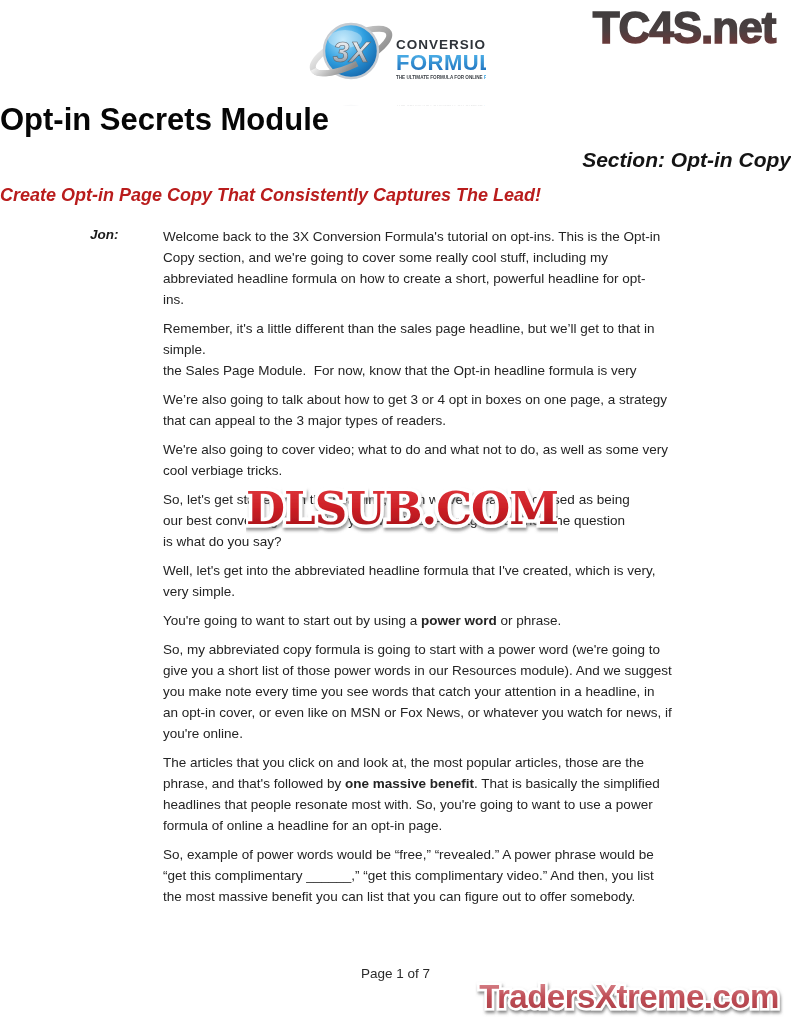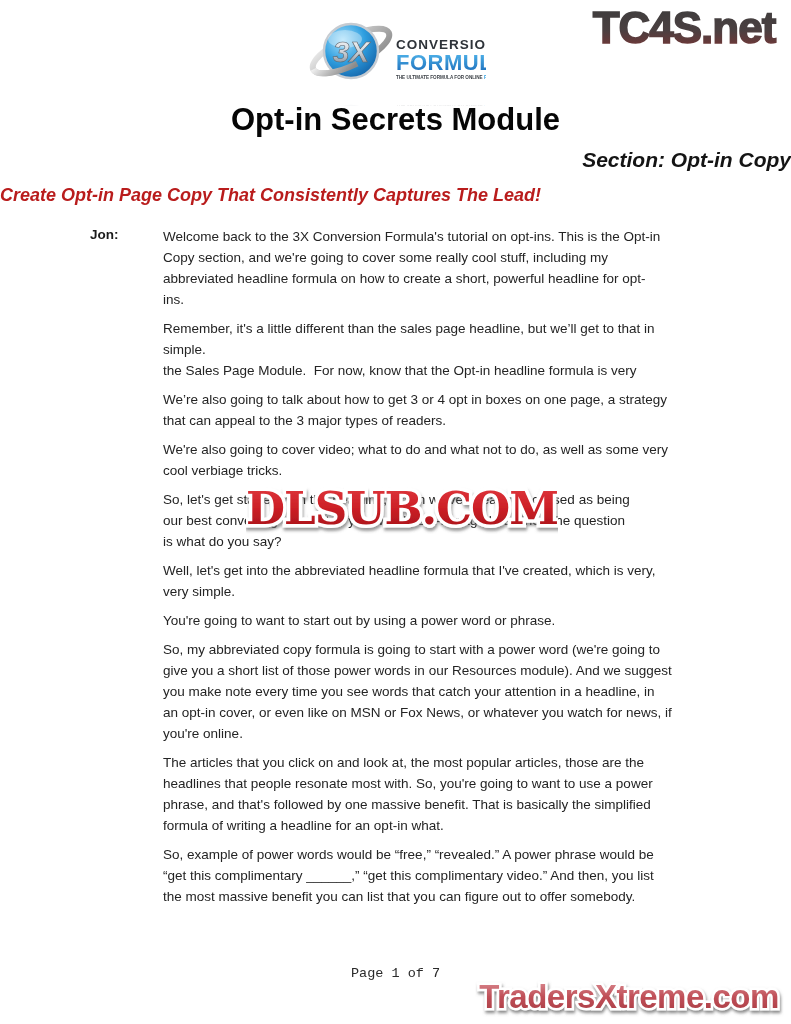--- a/index.html
+++ b/index.html
@@ -4,41 +4,41 @@
 <style>
   html,body { margin:0; padding:0; background:#ffffff; }
   .page {
     position:relative; width:791px; height:1024px; background:#ffffff;
     font-family:"Liberation Sans", sans-serif; color:#212121; overflow:hidden;
   }
   svg { display:block; }
   .tc4s { position:absolute; top:2px; right:2px; }
   .logo { position:absolute; top:6px; left:306px; }
   .title {
-    position:absolute; top:102px; left:0; width:100%; text-align:center;
+    position:absolute; top:102px; left:0; width:100%; text-align:left;
     font-size:31px; font-weight:bold; color:#060606; letter-spacing:0;
   }
   .section {
     position:absolute; top:148px; left:0; width:100%; text-align:right;
     font-size:21px; font-weight:bold; font-style:italic; color:#141414;
   }
   .subtitle {
     position:absolute; top:185px; left:0; width:100%; text-align:left;
     font-size:18px; font-weight:bold; font-style:italic; color:#b91c1c;
   }
   .transcript { position:absolute; top:226px; left:90px; width:625px; }
-  .speaker { position:absolute; left:0; top:1px; font-weight:bold; font-size:13.5px; color:#1b1b1b; }
+  .speaker { position:absolute; left:0; top:1px; font-weight:bold; font-size:13.5px; color:#1b1b1b;font-style:italic; }
   .paras { margin-left:73px; }
   .para { margin:0 0 8px 0; }
   .tline { font-size:13.5px; line-height:21px; white-space:pre; color:#242424; }
-  .tline .b { font-weight:normal; }
+  .tline .b { font-weight:bold; }
   .dlsub { position:absolute; left:246px; top:478px; }
   .footer {
     position:absolute; top:966px; left:0; width:100%; text-align:center;
-    font-size:13.5px; color:#2a2a2a;font-family:Liberation Mono, monospace;
+    font-size:13.5px; color:#2a2a2a;
   }
   .tx { position:absolute; left:464px; top:972px; }
 </style>
 </head>
 <body>
 
 <div class="page">
 
   <svg class="tc4s" width="210" height="50" viewBox="0 0 210 50">
     <defs>
@@ -130,23 +130,23 @@
         </div>
         <div class="para">
           <div class="tline"><span>So, my abbreviated copy formula is going to start with a power word (we're going to</span></div>
           <div class="tline"><span>give you a short list of those power words in our Resources module). And we suggest</span></div>
           <div class="tline"><span>you make note every time you see words that catch your attention in a headline, in</span></div>
           <div class="tline"><span>an opt-in cover, or even like on MSN or Fox News, or whatever you watch for news, if</span></div>
           <div class="tline"><span>you're online.</span></div>
         </div>
         <div class="para">
           <div class="tline"><span>The articles that you click on and look at, the most popular articles, those are the</span></div>
+          <div class="tline"><span>phrase, and that's followed by </span><span class="b">one massive benefit</span><span>. That is basically the simplified</span></div>
           <div class="tline"><span>headlines that people resonate most with. So, you're going to want to use a power</span></div>
-          <div class="tline"><span>phrase, and that's followed by </span><span class="b">one massive benefit</span><span>. That is basically the simplified</span></div>
-          <div class="tline"><span>formula of writing a headline for an opt-in what.</span></div>
+          <div class="tline"><span>formula of online a headline for an opt-in page.</span></div>
         </div>
         <div class="para">
           <div class="tline"><span>So, example of power words would be “free,” “revealed.” A power phrase would be</span></div>
           <div class="tline"><span>“get this complimentary ______,” “get this complimentary video.” And then, you list</span></div>
           <div class="tline"><span>the most massive benefit you can list that you can figure out to offer somebody.</span></div>
         </div>
       </div>
   </div>
 
   <svg class="dlsub" width="312" height="64" viewBox="0 0 312 64">

